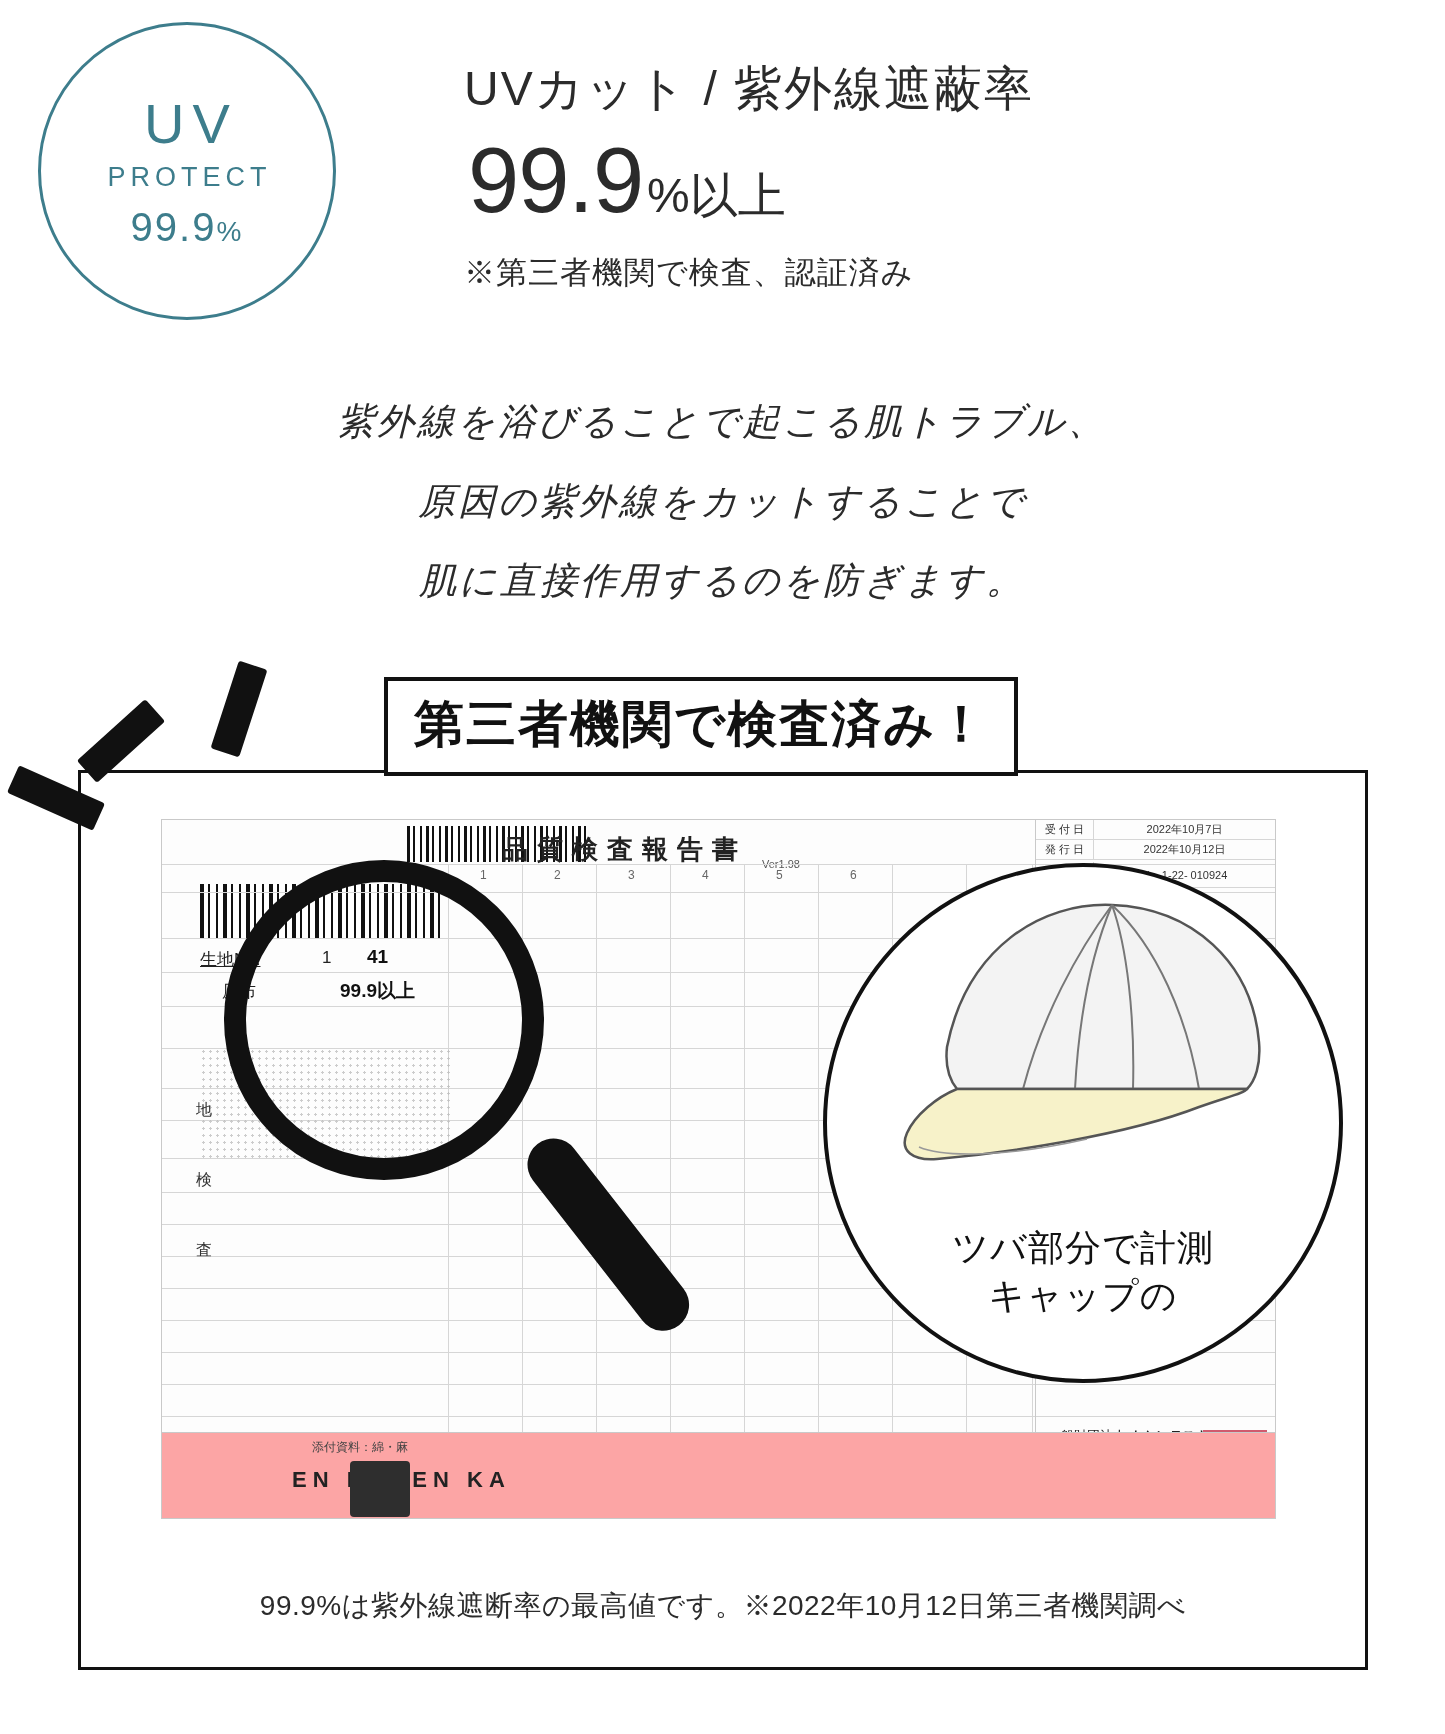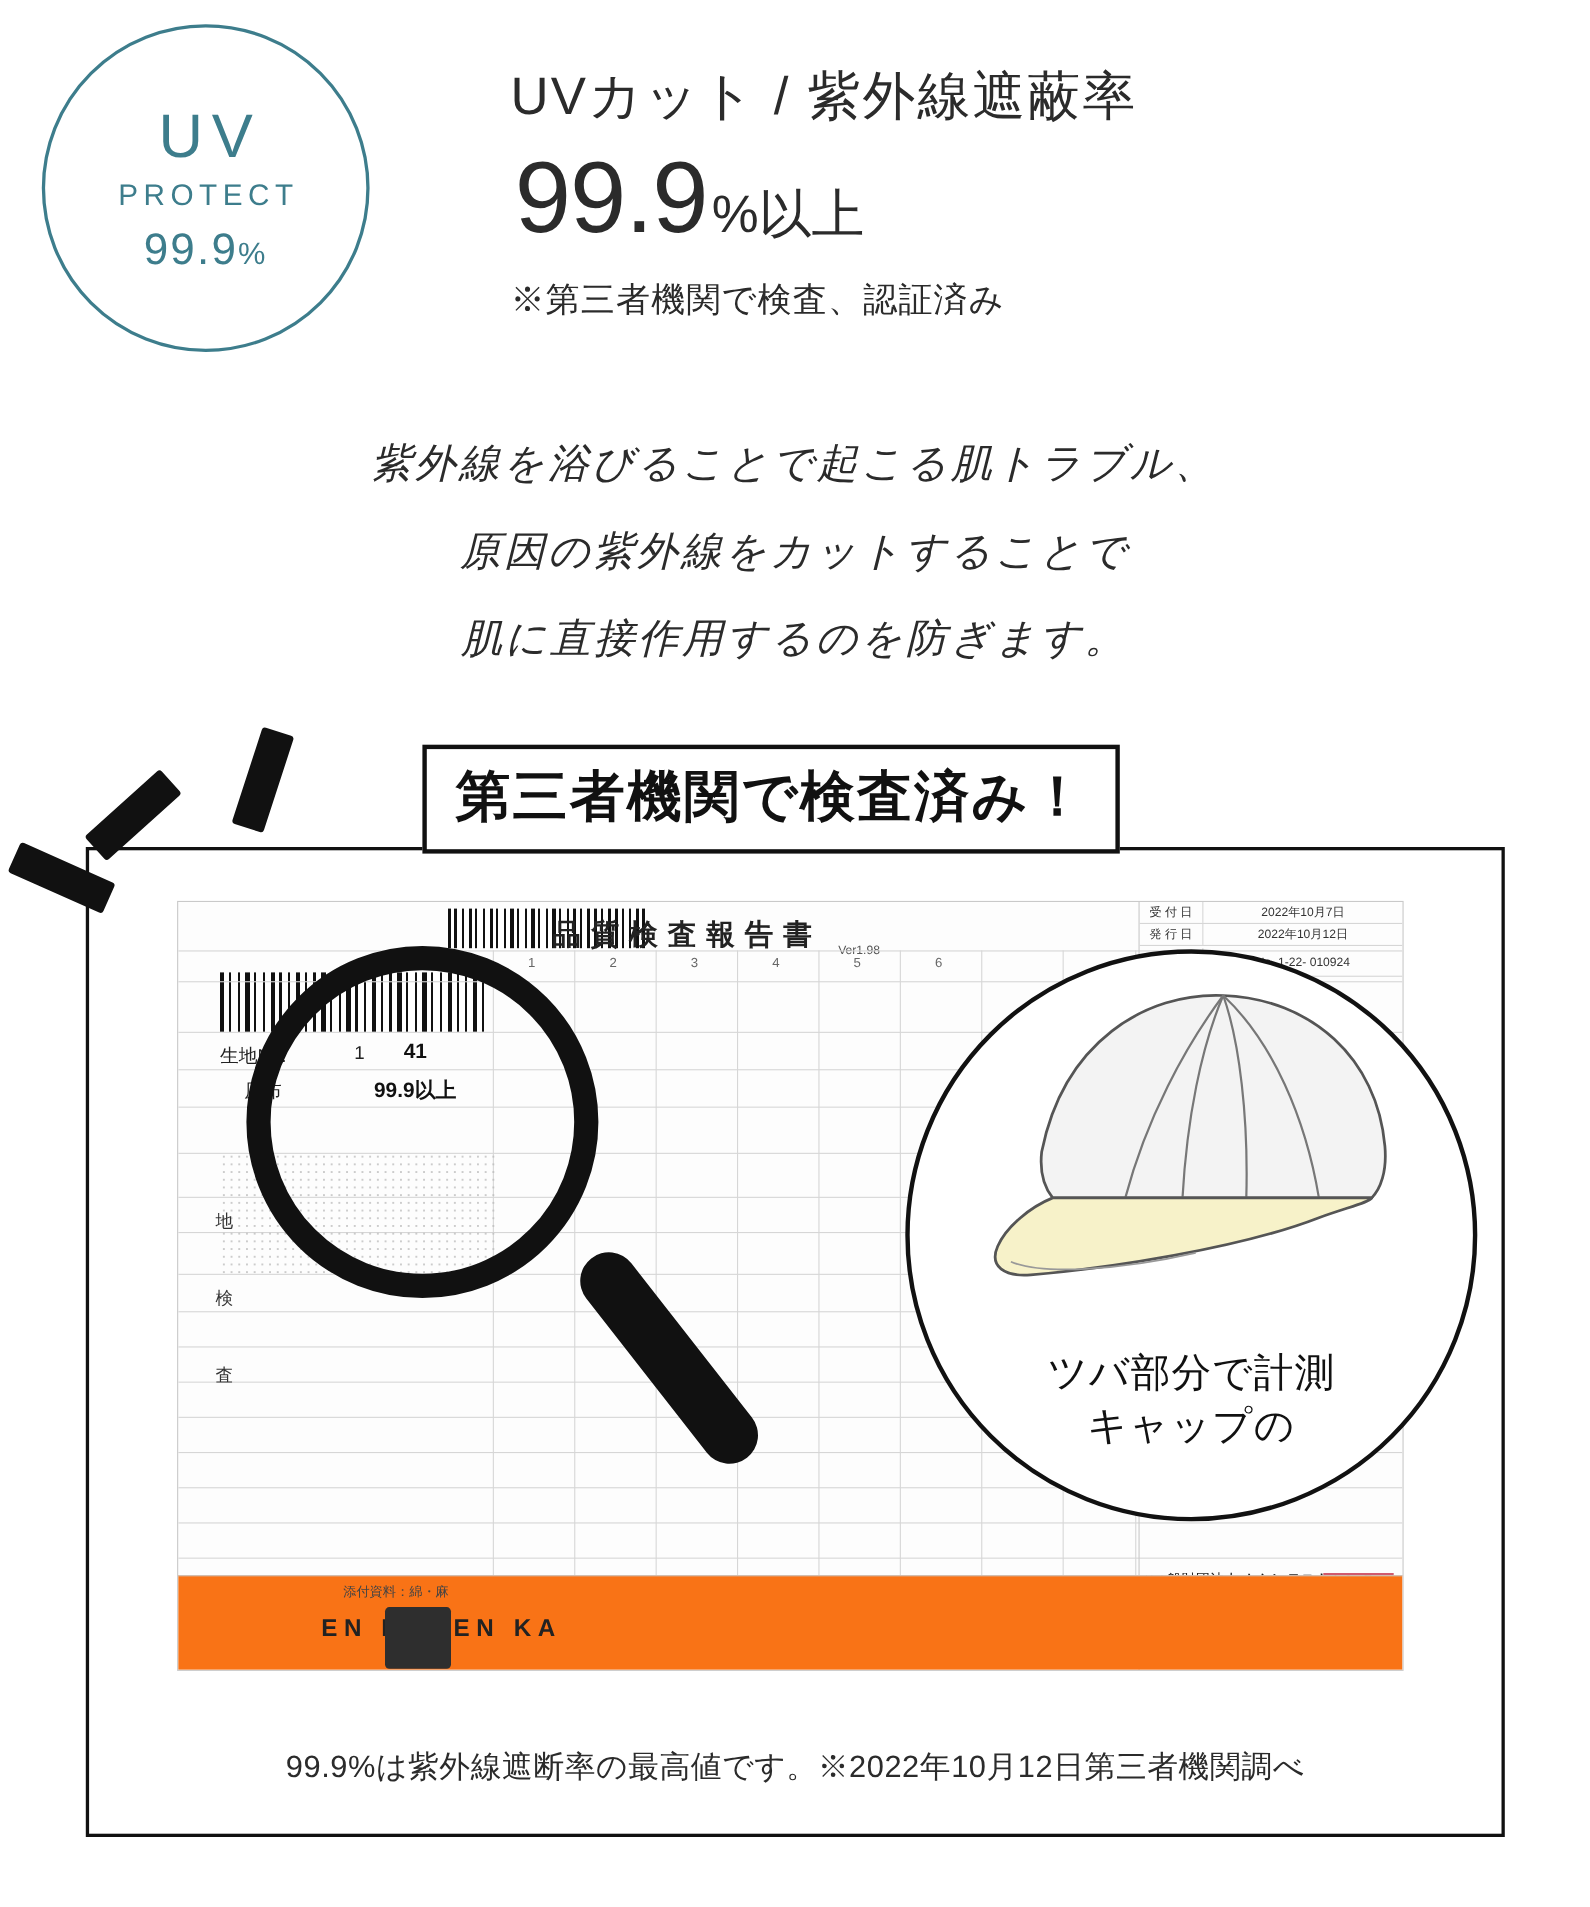--- a/index.html
+++ b/index.html
@@ -212,21 +212,21 @@
     height: 110px;
     background:
       radial-gradient(#bbb 1px, transparent 1.2px) 0 0/7px 7px;
     opacity: .75;
   }
   .bottom-strip {
     position: absolute;
     left: 0; right: 0; bottom: 0;
     height: 86px;
     border-top: 1px solid #c9c9c9;
-    background: #f97316;
+    background: #fca5a5;
   }
   .bottom-note {
     position: absolute;
     left: 150px;
     top: 6px;
     font-size: 12px;
     color: #444;
   }
   .kaken-text {
     position: absolute;
@@ -459,21 +459,21 @@
     <div class="grid-h" style="top:564px;"></div>
     <div class="grid-h" style="top:596px;"></div>
 
     <div class="colhdr" style="left:318px;">1</div>
     <div class="colhdr" style="left:392px;">2</div>
     <div class="colhdr" style="left:466px;">3</div>
     <div class="colhdr" style="left:540px;">4</div>
     <div class="colhdr" style="left:614px;">5</div>
     <div class="colhdr" style="left:688px;">6</div>
 
-    <div class="cell-label" style="left:38px; top:128px;">生地No.</div>
+    <div class="cell-label" style="left:38px; top:128px;text-decoration:underline;">生地No.</div>
     <div class="cell-label" style="left:160px; top:128px;">1</div>
     <div class="cell-value" style="left:205px; top:126px;">41</div>
 
     <div class="cell-label" style="left:60px; top:160px;">原布</div>
     <div class="cell-value" style="left:178px; top:158px;">99.9以上</div>
 
     <div class="dotted-block"></div>
 
     <div class="lbl-jiji" style="top:280px;">地</div>
     <div class="lbl-jiji" style="top:350px;">検</div>

